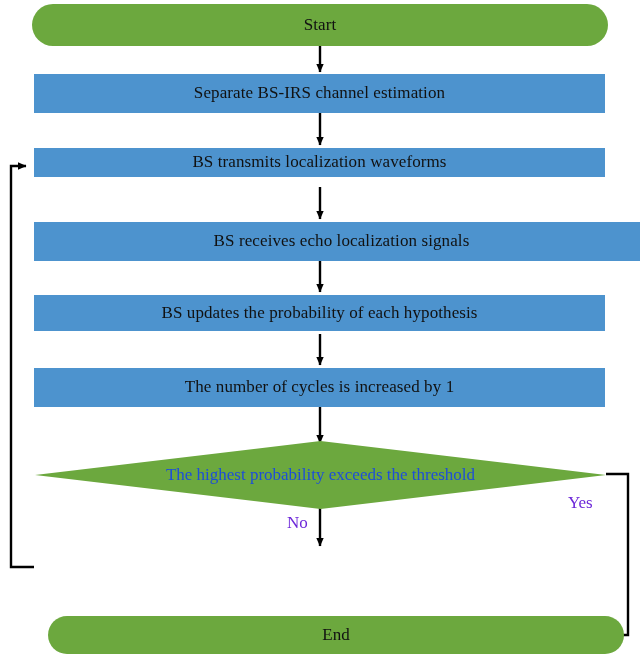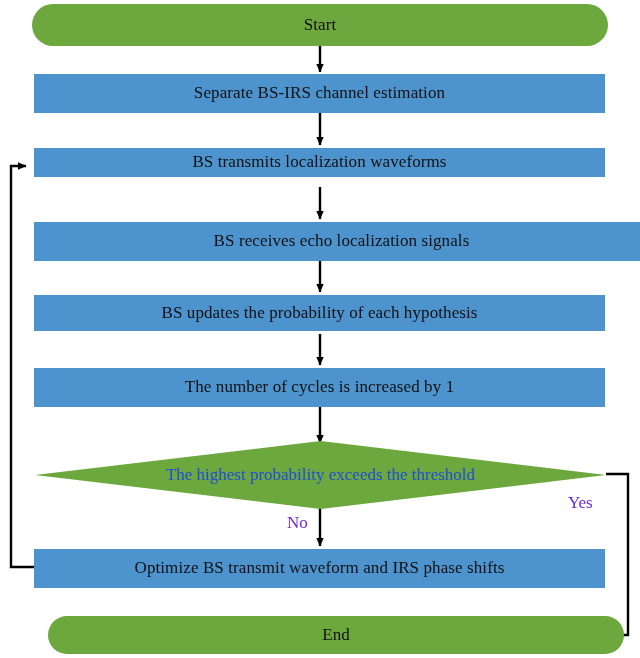--- a/index.html
+++ b/index.html
@@ -132,21 +132,18 @@
 
   <div class="decision-wrap" style="left:35px; top:441px; width:571px; height:68px;">
     <div class="decision-shape"></div>
     <span class="decision-label">The highest probability exceeds the threshold</span>
   </div>
 
   <div class="edge-label" style="left:268px; top:513px;margin-left:19px;">No</div>
 
   <div class="edge-label" style="left:568px; top:493px;">Yes</div>
 
-  <div class="node process" style="left:34px; top:549px; width:571px; height:39px;">
-    <span>Optimize BS transmit waveform and IRS phase shifts</span>
-  </div>
 
   <div class="node terminator" style="left:48px; top:616px; width:576px; height:38px;">
     <span>End</span>
   </div>
 
 </div>
 
 </body></html>

